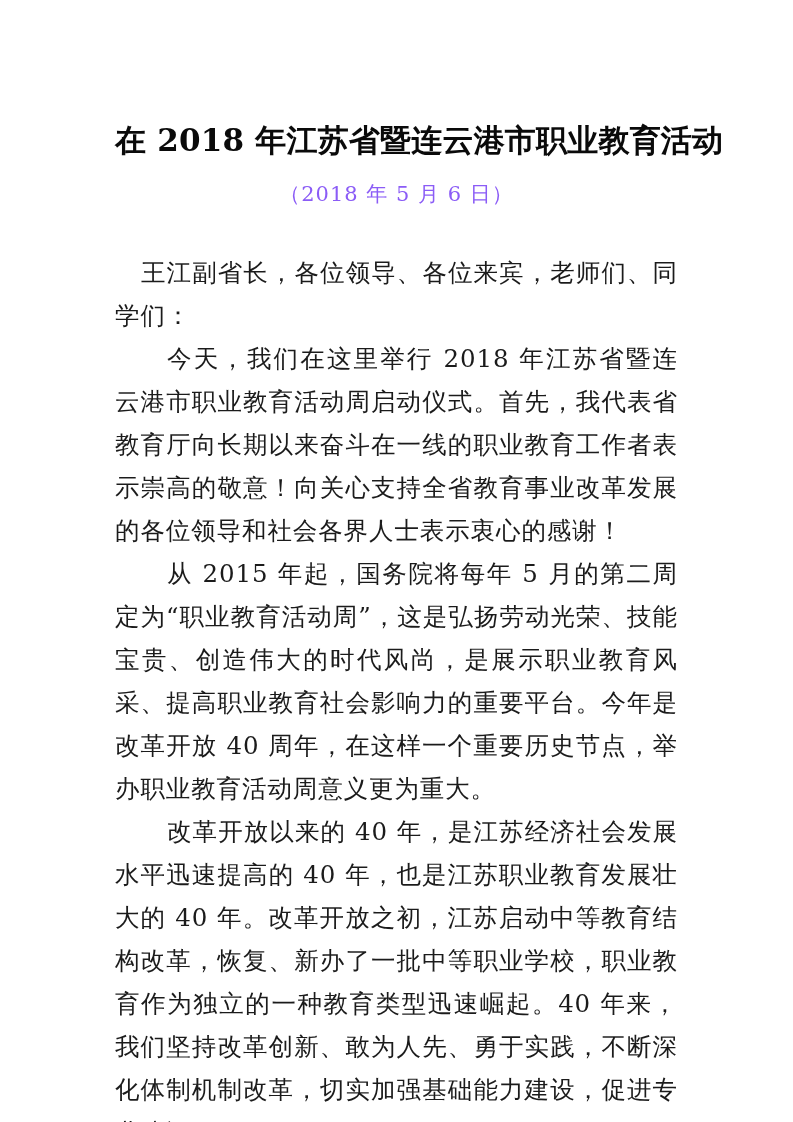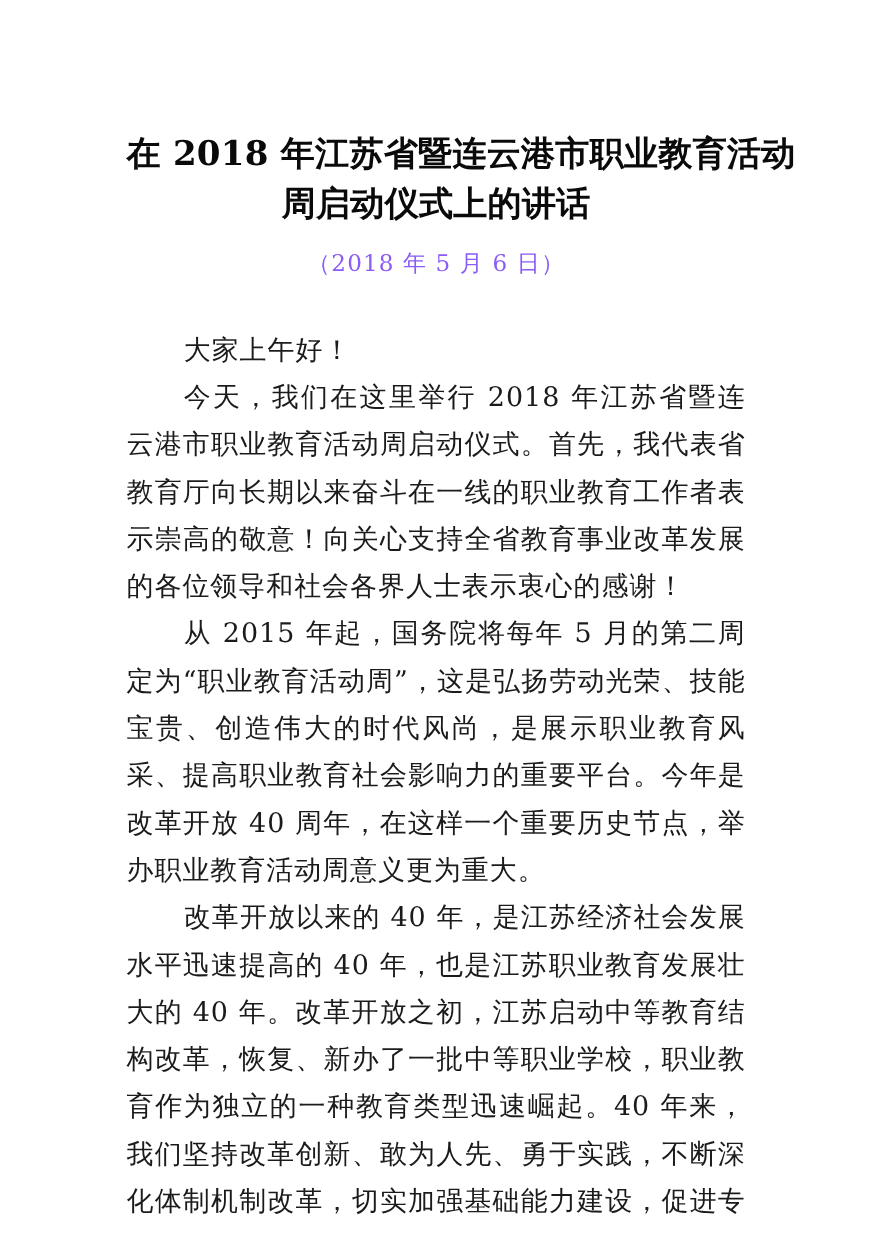--- a/index.html
+++ b/index.html
@@ -91,27 +91,26 @@
   .para.indent-2 { text-indent: 52px; }
 </style>
 </head>
 <body>
 
 <div class="page">
   <div class="doc-body">
 
     <h1 class="doc-title">
       <span class="tline">在 2018 年江苏省暨连云港市职业教育活动</span>
-      <span class="tline">周启动仪式上的讲话</span>
     </h1>
 
 
     <p class="dateline">（2018 年 5 月 6 日）</p>
 
     <div class="body-text">
-      <p class="para indent-2">大家上午好！</p>
+      <p class="para indent-1">王江副省长，各位领导、各位来宾，老师们、同学们：</p>
       <p class="para indent-2">今天，我们在这里举行 2018 年江苏省暨连云港市职业教育活动周启动仪式。首先，我代表省教育厅向长期以来奋斗在一线的职业教育工作者表示崇高的敬意！向关心支持全省教育事业改革发展的各位领导和社会各界人士表示衷心的感谢！</p>
       <p class="para indent-2">从 2015 年起，国务院将每年 5 月的第二周定为“职业教育活动周”，这是弘扬劳动光荣、技能宝贵、创造伟大的时代风尚，是展示职业教育风采、提高职业教育社会影响力的重要平台。今年是改革开放 40 周年，在这样一个重要历史节点，举办职业教育活动周意义更为重大。</p>
       <p class="para indent-2">改革开放以来的 40 年，是江苏经济社会发展水平迅速提高的 40 年，也是江苏职业教育发展壮大的 40 年。改革开放之初，江苏启动中等教育结构改革，恢复、新办了一批中等职业学校，职业教育作为独立的一种教育类型迅速崛起。40 年来，我们坚持改革创新、敢为人先、勇于实践，不断深化体制机制改革，切实加强基础能力建设，促进专业建设，</p>
     </div>
 
   </div>
 </div>
 
 </body></html>

